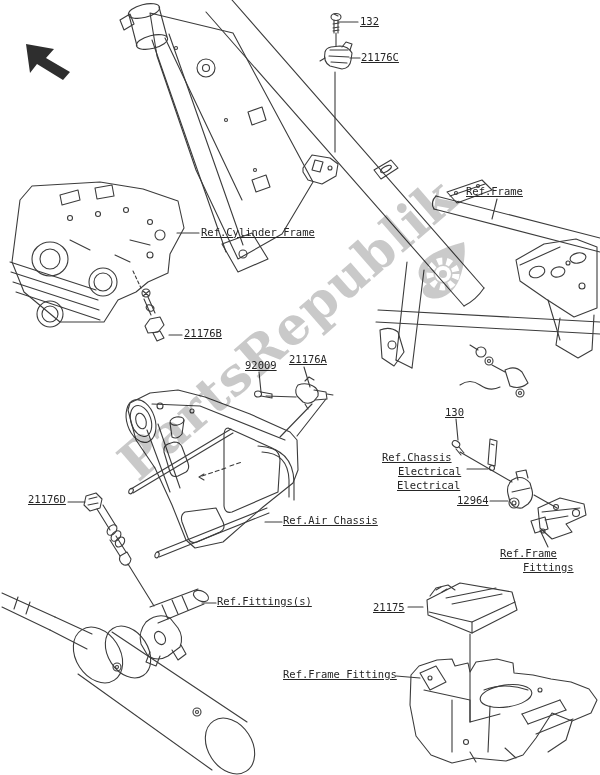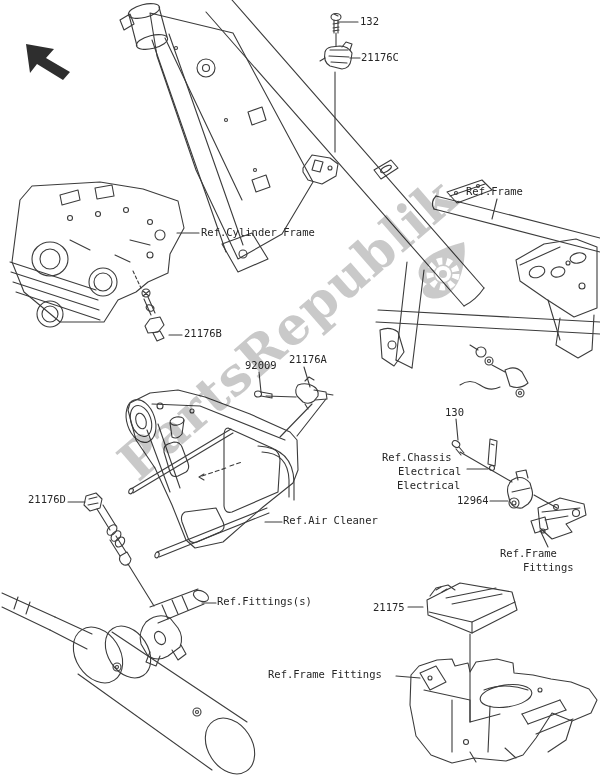--- a/index.html
+++ b/index.html
@@ -4,21 +4,21 @@
 <style>
   html,body{margin:0;padding:0;background:#fff;}
   .stage{position:relative;width:600px;height:775px;background:#fff;overflow:hidden;
          font-family:"DejaVu Sans Mono",monospace;}
   .art{position:absolute;left:0;top:0;}
   svg.lineart *{vector-effect:non-scaling-stroke;}
   svg.lineart path, svg.lineart line, svg.lineart ellipse, svg.lineart circle,
   svg.lineart polygon, svg.lineart polyline, svg.lineart rect{
       fill:none;stroke:#3c3c3c;stroke-width:1.1;stroke-linejoin:round;stroke-linecap:round;}
   .callout{position:absolute;font-size:10.5px;line-height:13px;color:#262626;
-           white-space:nowrap;letter-spacing:0;}
+           white-space:nowrap;letter-spacing:0;text-decoration:underline;}
   .wm-text{position:absolute;left:106px;top:446px;transform:rotate(-41deg);
            transform-origin:0 0;font-family:"DejaVu Serif",serif;font-weight:bold;
            font-size:52px;letter-spacing:1px;color:#7e7e7e;opacity:.42;
            mix-blend-mode:multiply;pointer-events:none;white-space:nowrap;}
   .wm-logo{position:absolute;left:414px;top:236px;opacity:.45;mix-blend-mode:multiply;
            pointer-events:none;}
 </style>
 </head>
 <body>
 
@@ -344,24 +344,24 @@
   <div class="callout" style="left:245px;top:359px">92009</div>
   <div class="callout" style="left:289px;top:353px">21176A</div>
   <div class="callout" style="left:445px;top:406px">130</div>
   <div class="callout" style="left:382px;top:451px">Ref.Chassis</div>
   <div class="callout" style="left:398px;top:465px">Electrical</div>
   <div class="callout" style="left:397px;top:479px">Electrical</div>
   <div class="callout" style="left:457px;top:494px">12964</div>
   <div class="callout" style="left:500px;top:547px">Ref.Frame</div>
   <div class="callout" style="left:523px;top:561px">Fittings</div>
   <div class="callout" style="left:28px;top:493px">21176D</div>
-  <div class="callout" style="left:283px;top:514px">Ref.Air Cleaner</div>
+  <div class="callout" style="left:283px;top:514px">Ref.Air Chassis</div>
   <div class="callout" style="left:217px;top:595px">Ref.Fittings(s)</div>
   <div class="callout" style="left:373px;top:601px">21175</div>
-  <div class="callout" style="left:268px;top:668px">Ref.Frame Fittings</div>
+  <div class="callout" style="left:283px;top:668px">Ref.Frame Fittings</div>
 
   <div class="wm-text">PartsRepublik</div>
   <svg class="wm-logo" width="66" height="70" viewBox="0 0 66 70">
     <path d="M50,6 C36,10 16,16 8,27 C2,35 4,45 13,48 C6,52 8,60 16,62 C28,65 40,56 45,44 C50,32 52,16 50,6 Z" fill="#8a8a8a" stroke="none"></path>
     <circle cx="29" cy="38" r="13" fill="none" stroke="#ffffff" stroke-width="7" stroke-dasharray="5 4.2"></circle>
     <circle cx="29" cy="38" r="8" fill="#ffffff" stroke="none"></circle>
     <circle cx="29" cy="38" r="4" fill="#8a8a8a" stroke="none"></circle>
   </svg>
 
 </div>

